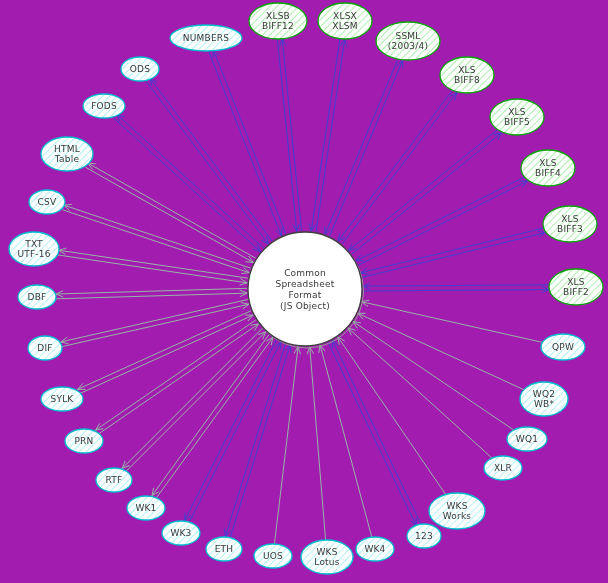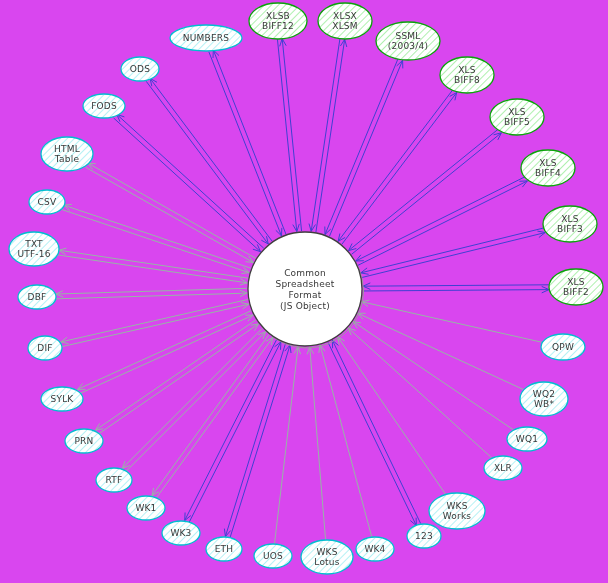--- a/index.html
+++ b/index.html
@@ -6,21 +6,21 @@
     margin: 0;
     padding: 0;
     background: #ffffff;
     font-family: "DejaVu Sans", "Liberation Sans", sans-serif;
   }
   .stage {
     position: relative;
     width: 608px;
     height: 583px;
     overflow: hidden;
-    background: #d946ef;
+    background: #a21caf;
   }
   svg text {
     font-family: "DejaVu Sans", "Liberation Sans", sans-serif;
     letter-spacing: 0.2px;
   }
 </style>
 </head>
 <body>
 
 <div class="stage">

